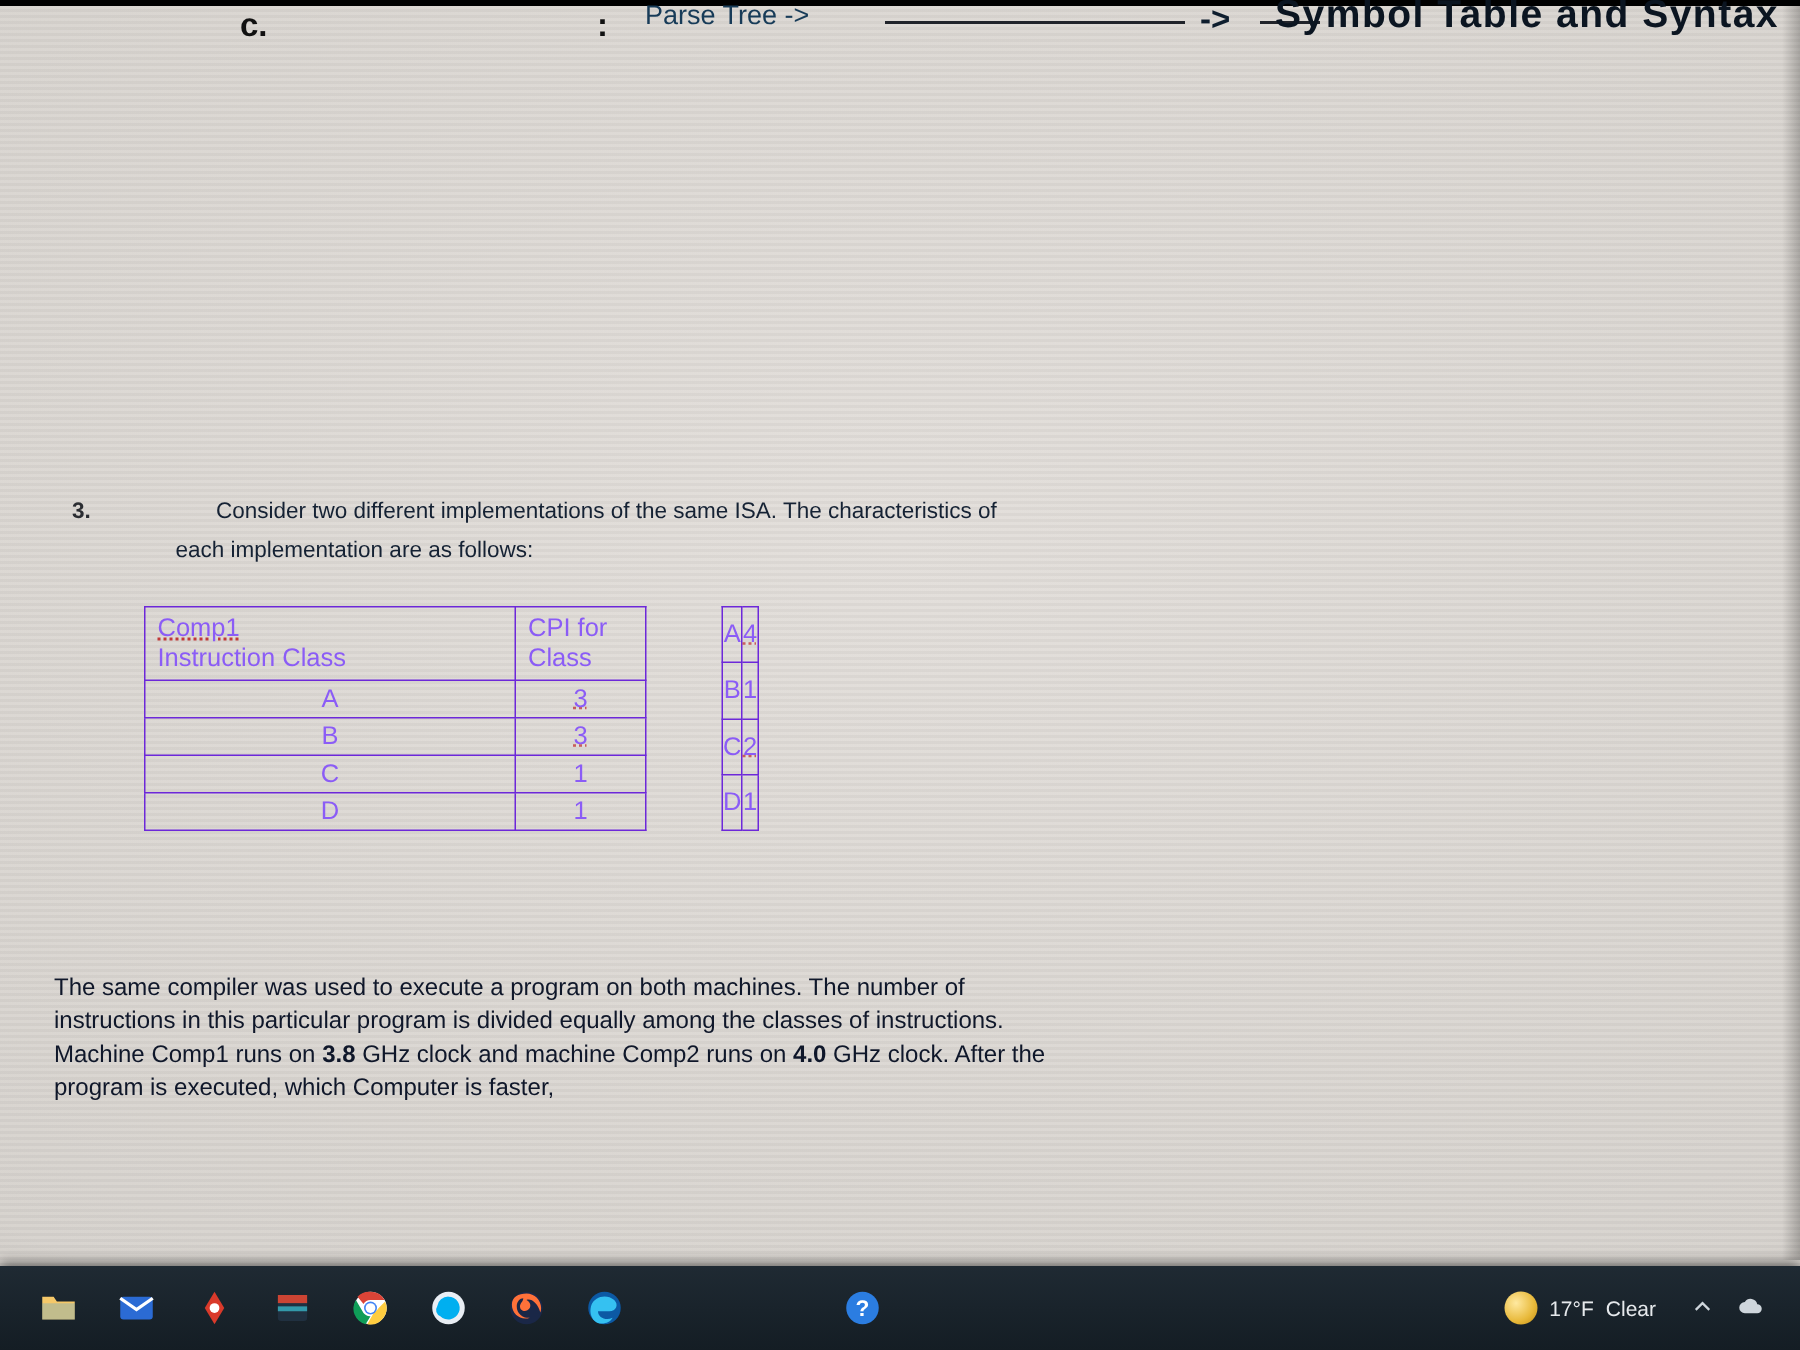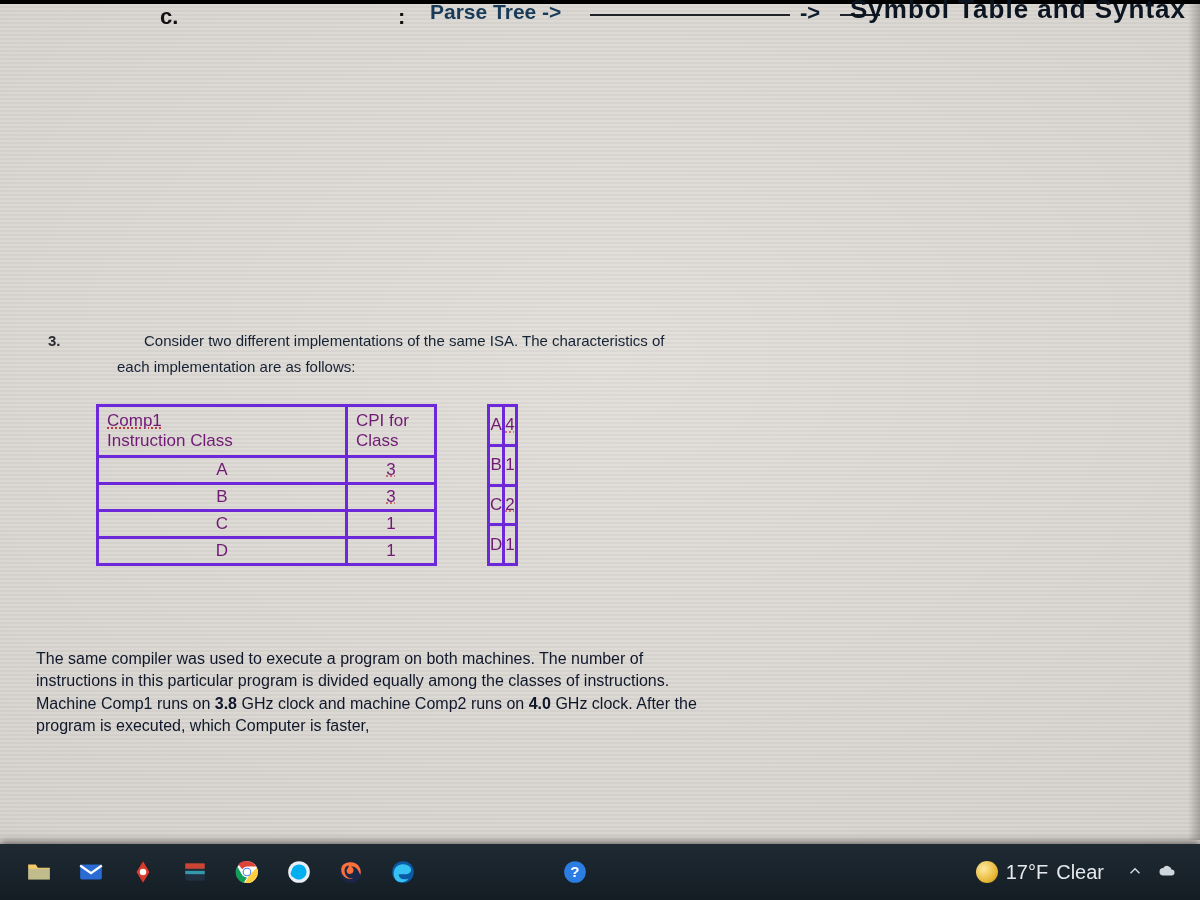--- a/index.html
+++ b/index.html
@@ -12,38 +12,38 @@
   body::before{
     content:"";position:absolute;inset:0;
     background:repeating-linear-gradient(0deg,rgba(0,0,0,0.03) 0 2px,rgba(255,255,255,0.02) 2px 4px);
     pointer-events:none;
   }
   .top-row{
     position:absolute;top:4px;left:0;right:0;color:#111;font-weight:700;
   }
   .top-c{position:absolute;left:160px;top:0;font-size:22px}
   .top-colon{position:absolute;left:398px;top:0;font-size:22px}
-  .top-parse{position:absolute;left:430px;top:-4px;font-size:21px;color:#173b58;font-weight:700}
+  .top-parse{position:absolute;left:430px;top:-4px;font-size:18px;color:#173b58;font-weight:400}
   .top-line1{position:absolute;left:590px;top:10px;width:200px;border-top:2px solid #20232a}
   .top-arrow{position:absolute;left:800px;top:-4px;font-size:22px;color:#0e1e2e;font-weight:700}
   .top-line2{position:absolute;left:840px;top:10px;width:40px;border-top:2px solid #20232a}
   .top-sym{position:absolute;left:850px;top:-10px;font-size:26px;color:#0b1521;font-weight:800;letter-spacing:1px;white-space:nowrap}
 
   .q3{
     position:absolute;left:48px;right:40px;top:330px;
     font-size:15px;line-height:1.45;
   }
   .q3 .num{font-weight:800;display:inline-block;width:96px;vertical-align:top}
   .prompt{color:#152234}
   .prompt-line1{margin-left:0}
   .prompt-line2{margin-left:69px;margin-top:4px}
 
   .tables{position:absolute;left:96px;top:404px;display:flex;gap:50px}
   table{border-collapse:collapse;background:transparent}
-  td,th{border:3px solid #6d28d9;font-size:17px;color:#701a75}
+  td,th{border:1px solid #6d28d9;font-size:17px;color:#8b5cf6}
   .hdr-left{width:230px;padding:4px 8px;text-align:left;font-weight:400}
   .hdr-right{width:70px;padding:4px 8px;text-align:left;font-weight:400;line-height:1.15}
   .comp-label{text-decoration:underline dotted rgba(190,40,40,0.9);text-decoration-thickness:2px}
   .cls-cell{text-align:center;padding:2px 0;font-size:17px}
   .cpi-cell{text-align:center;padding:2px 0;font-size:17px}
   .cpi-u{text-decoration:underline dotted rgba(190,40,40,0.7)}
 
   .para2{
     position:absolute;left:36px;right:40px;top:648px;
     font-size:16px;line-height:1.4;color:#0f172a;
@@ -54,21 +54,21 @@
   .taskbar{
     position:absolute;left:0;right:0;bottom:0;height:56px;
     background:linear-gradient(#1f2a33,#141d24);
     display:flex;align-items:center;gap:22px;padding:0 24px;
     color:#e8edf2;font-size:14px;
     box-shadow:0 -2px 8px rgba(0,0,0,0.5);
   }
   .tb-icon{width:30px;height:30px;display:flex;align-items:center;justify-content:center;border-radius:4px}
   .tb-icon svg{width:26px;height:26px}
   .spacer{flex:1}
-  .weather{display:flex;align-items:center;gap:8px;color:#e6e9ec;font-size:20px}
+  .weather{display:flex;align-items:center;gap:8px;color:#e6e9ec;font-size:14px}
   .wx-badge{width:22px;height:22px;border-radius:50%;
     background:radial-gradient(circle at 35% 35%, #ffe9a0, #e8b93a 60%, #c08b12)}
   .tray{display:flex;align-items:center;gap:14px;color:#cfd6dc}
   .tray svg{width:18px;height:18px}
   .edge-right{position:absolute;right:-4px;bottom:60px;top:0;width:16px;
     background:linear-gradient(90deg,rgba(0,0,0,0) 0%,rgba(0,0,0,.3) 100%);pointer-events:none}
 
   
   .bezel-top{position:absolute;left:0;right:0;top:0;height:4px;background:#000}
 </style>

